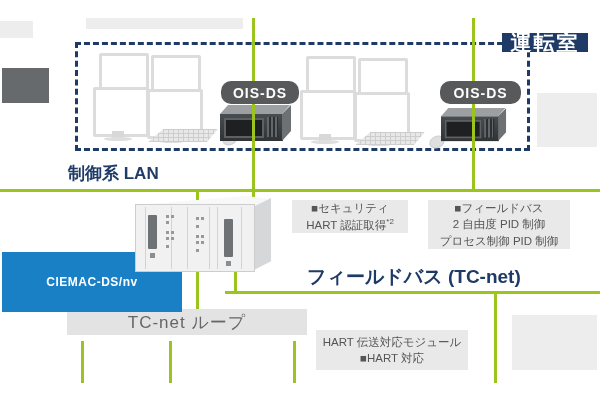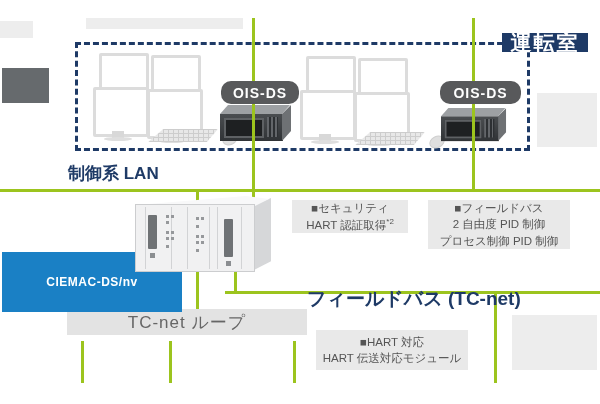--- a/index.html
+++ b/index.html
@@ -225,23 +225,23 @@
   <div class="info-box" style="left:292px;top:200px;width:116px;height:33px;">
     <div>■セキュリティ</div>
     <div><span>HART 認証取得</span><sup>*2</sup></div>
   </div>
   <div class="info-box" style="left:428px;top:200px;width:142px;height:49px;">
     <div>■フィールドバス</div>
     <div>2 自由度 PID 制御</div>
     <div>プロセス制御 PID 制御</div>
   </div>
   <div class="info-box" style="left:316px;top:330px;width:152px;height:40px;">
+    <div>HART 伝送対応モジュール</div>
     <div>■HART 対応</div>
-    <div>HART 伝送対応モジュール</div>
   </div>
 
   <div class="ciemac">CIEMAC-DS/nv</div>
 
-  <div class="navy-label" style="left:307px;top:264px;font-size:19px;margin-top:22px;">フィールドバス (TC-net)</div>
+  <div class="navy-label" style="left:307px;top:264px;font-size:19px;">フィールドバス (TC-net)</div>
 
   <div class="tcnet-bar">TC-net ループ</div>
 
 </div>
 
 </body></html>

